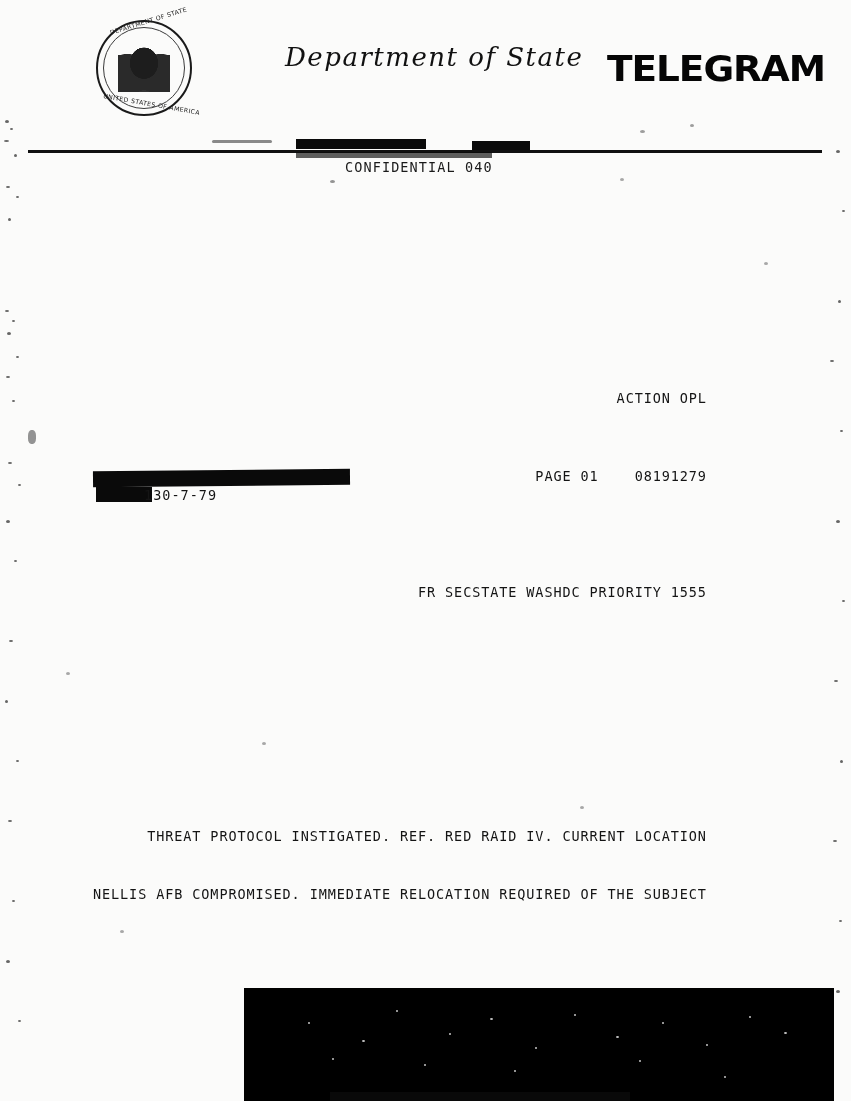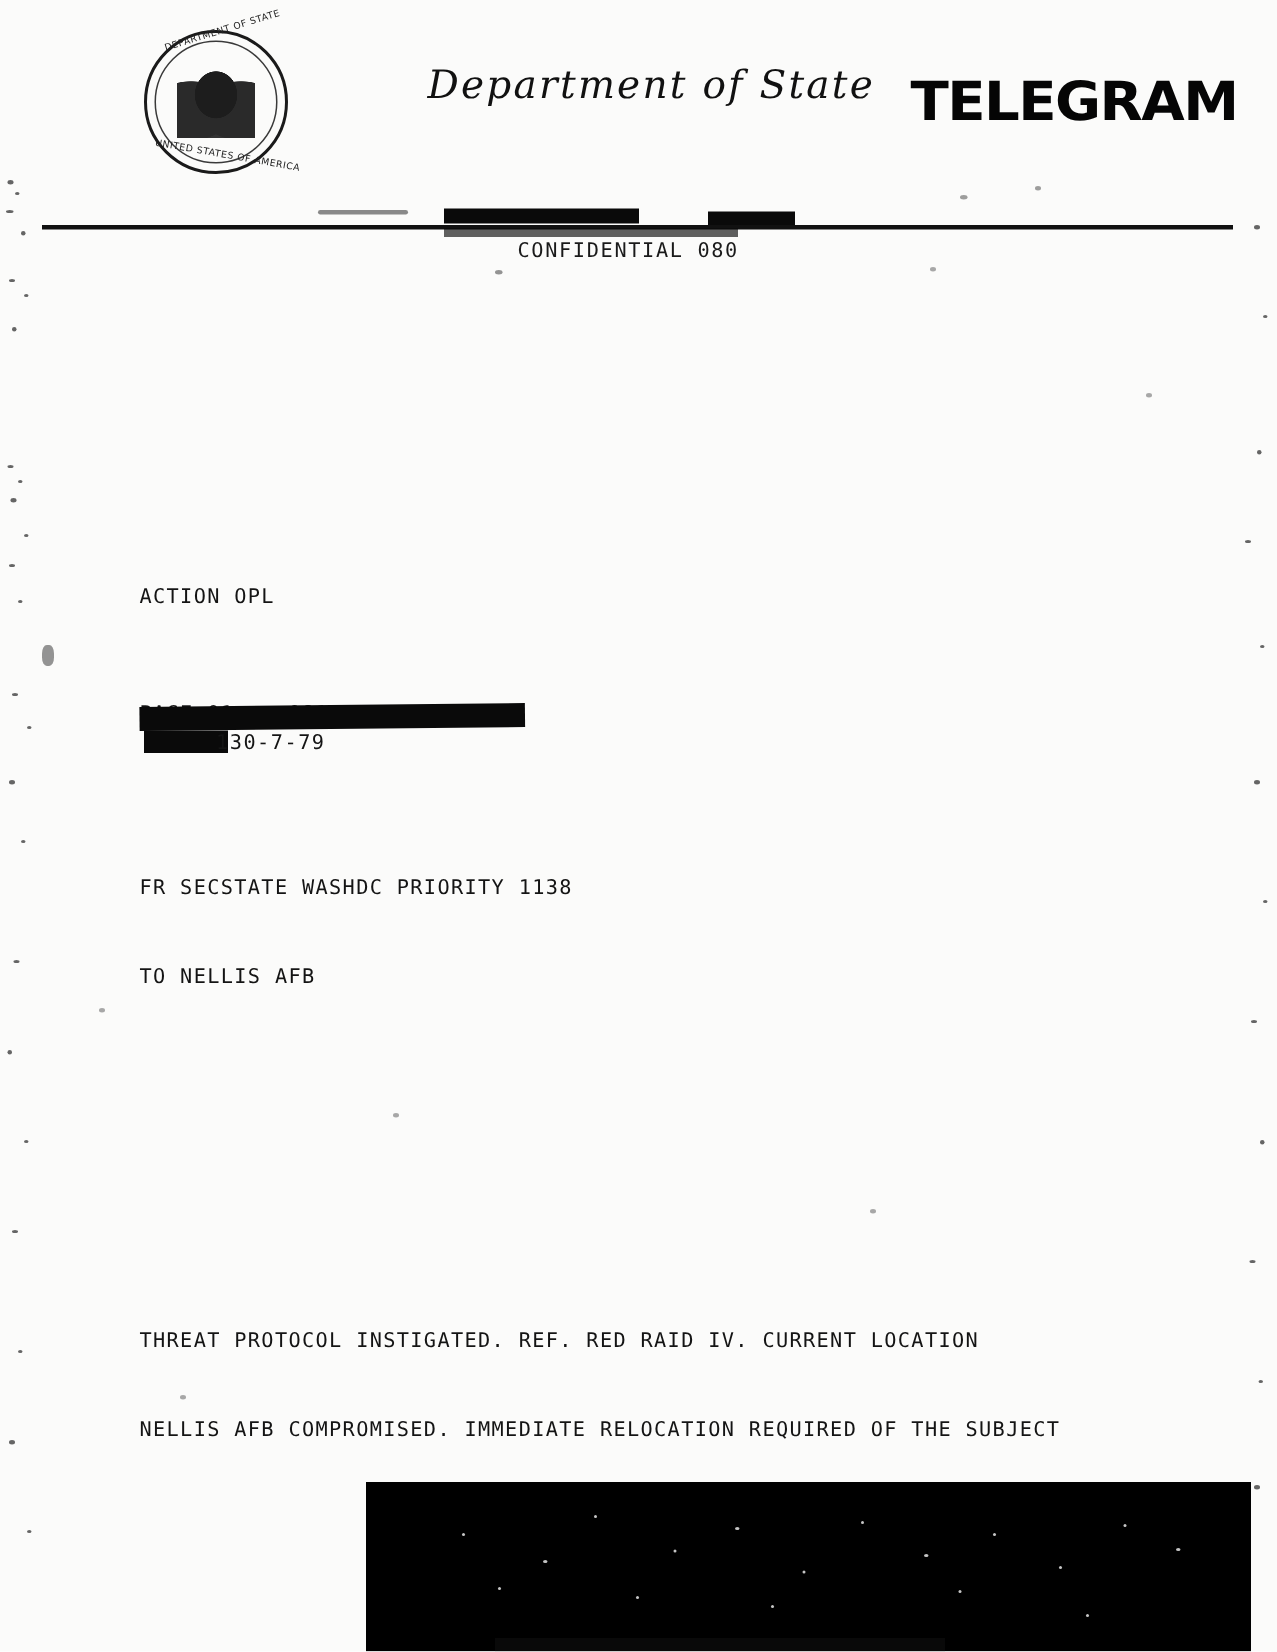--- a/index.html
+++ b/index.html
@@ -137,21 +137,21 @@
   .tele-body {
     position: absolute;
     left: 93px;
     top: 350px;
     font-size: 13.5px;
     line-height: 19.5px;
     letter-spacing: .9px;
     color: #141414;
     white-space: pre;
   }
-  .blk { margin-bottom: 19px; }
+  .blk { margin-bottom: 19px; text-align: right; }
   .blk:last-child { margin-bottom: 0; }
 
   .hdr-line { display: block; }
 
   
   .body-redact-1 {
     left: 93px; top: 470px; width: 257px; height: 16px;
     transform: rotate(-0.6deg);
   }
   .body-redact-2 {
@@ -208,28 +208,27 @@
 
   <div class="dept-title">Department of State</div>
   <div class="telegram-title">TELEGRAM</div>
 
   <div class="rule"></div>
 
   <div class="redact" style="left:296px; top:139px; width:130px; height:10px;"></div>
   <div class="redact" style="left:472px; top:141px; width:58px; height:9px;"></div>
   <div class="redact" style="left:296px; top:152px; width:196px; height:6px; opacity:.65;"></div>
 
-  <div class="classification">CONFIDENTIAL 080</div>
+  <div class="classification">CONFIDENTIAL 040</div>
 
   <div class="tele-body">
     <div class="blk"><span class="hdr-line">ACTION OPL</span></div>
     <div class="blk"><span class="hdr-line">PAGE 01    08191279</span></div>
     <div class="blk">
-      <span class="hdr-line">FR SECSTATE WASHDC PRIORITY 1138</span>
-      <span class="hdr-line">TO NELLIS AFB</span>
+      <span class="hdr-line">FR SECSTATE WASHDC PRIORITY 1555</span>
     </div>
     <div class="blk" style="height:30px;"></div>
     <div class="blk">
       <span class="hdr-line">THREAT PROTOCOL INSTIGATED. REF. RED RAID IV. CURRENT LOCATION</span>
       <span class="hdr-line">NELLIS AFB COMPROMISED. IMMEDIATE RELOCATION REQUIRED OF THE SUBJECT</span>
       
       
       
     </div>
   </div>

